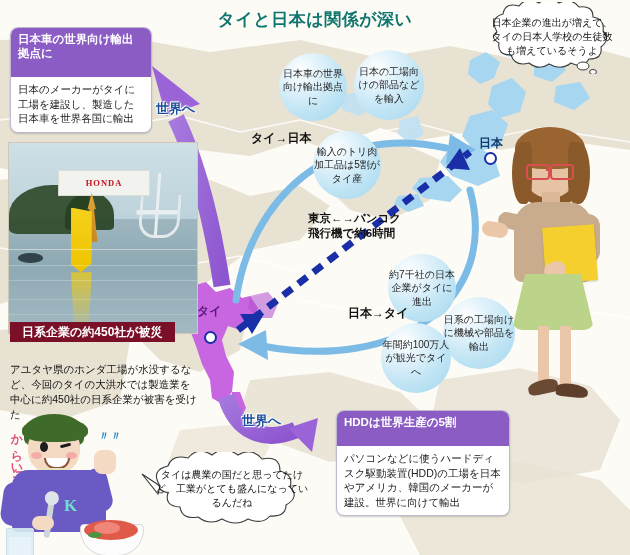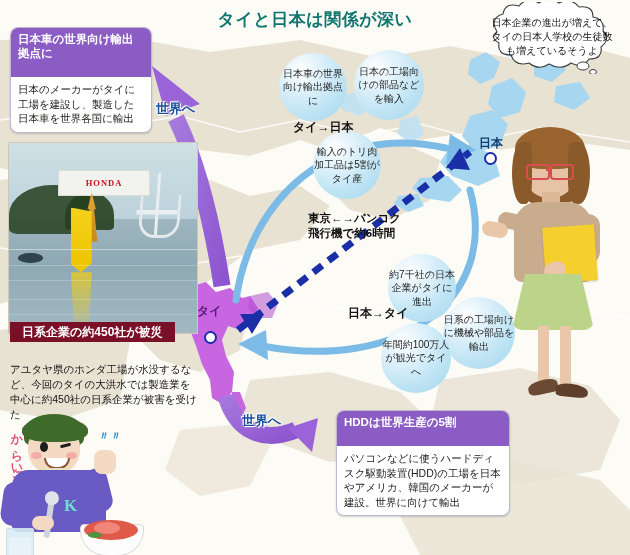--- a/index.html
+++ b/index.html
@@ -308,21 +308,21 @@
   </div>
 
   <div class="bubble" style="left:443px;top:297px;width:72px;height:72px;">
     <span>日系の工場向けに機械や部品を輸出</span>
   </div>
 
   <div class="bubble" style="left:381px;top:323px;width:70px;height:70px;">
     <span>年間約100万人が観光でタイへ</span>
   </div>
 
-  <div class="maplabel" style="left:251px;top:119px;margin-left:42px;">タイ→日本</div>
+  <div class="maplabel" style="left:251px;top:130px;">タイ→日本</div>
 
   <div class="maplabel" style="left:348px;top:296px;margin-top:9px;">日本→タイ</div>
 
   <div class="routelabel" style="left:308px;top:211px;">
     <div>東京←→バンコク</div>
     <div>飛行機で約6時間</div>
   </div>
 
   <div class="countrylabel" style="left:197px;top:303px;">タイ</div>
   <div class="citydot" style="left:204px;top:331px;"></div>
@@ -388,14 +388,24 @@
     <div class="b-spoon"></div>
     <div class="b-handL"></div>
 
     <div class="b-glass"></div>
     <div class="b-bowl"></div>
     <div class="b-soup"></div>
     <div class="b-soup2"></div>
     <div class="b-green"></div>
   </div>
 
+  <div class="speech" style="left:136px;top:452px;width:196px;height:72px;">
+    <svg width="196" height="76" viewBox="0 0 196 76" style="position:absolute;left:0;top:0;">
+      <path d="M24,34 q-10,-16 8,-20 q4,-12 20,-8 q10,-12 24,-3 q12,-10 26,0
+               q14,-8 24,4 q18,-4 18,12 q14,4 10,16 q10,10 -4,18 q0,12 -16,11
+               q-8,9 -22,3 q-12,8 -26,0 q-12,7 -24,-2 q-16,3 -18,-10
+               q-16,-1 -12,-14 q-12,-4 -8,-7 Z" fill="#ffffff" stroke="#3a3a3a" stroke-width="1.1"></path>
+      <path d="M24,34 L6,22 L22,42 Z" fill="#fff" stroke="#3a3a3a" stroke-width="1.1"></path>
+    </svg>
+    <div class="txt" style="width:160px;padding:16px 16px;">タイは農業の国だと思ってたけど、工業がとても盛んになっているんだね</div>
+  </div>
 
 </div>
 
 </body></html>

